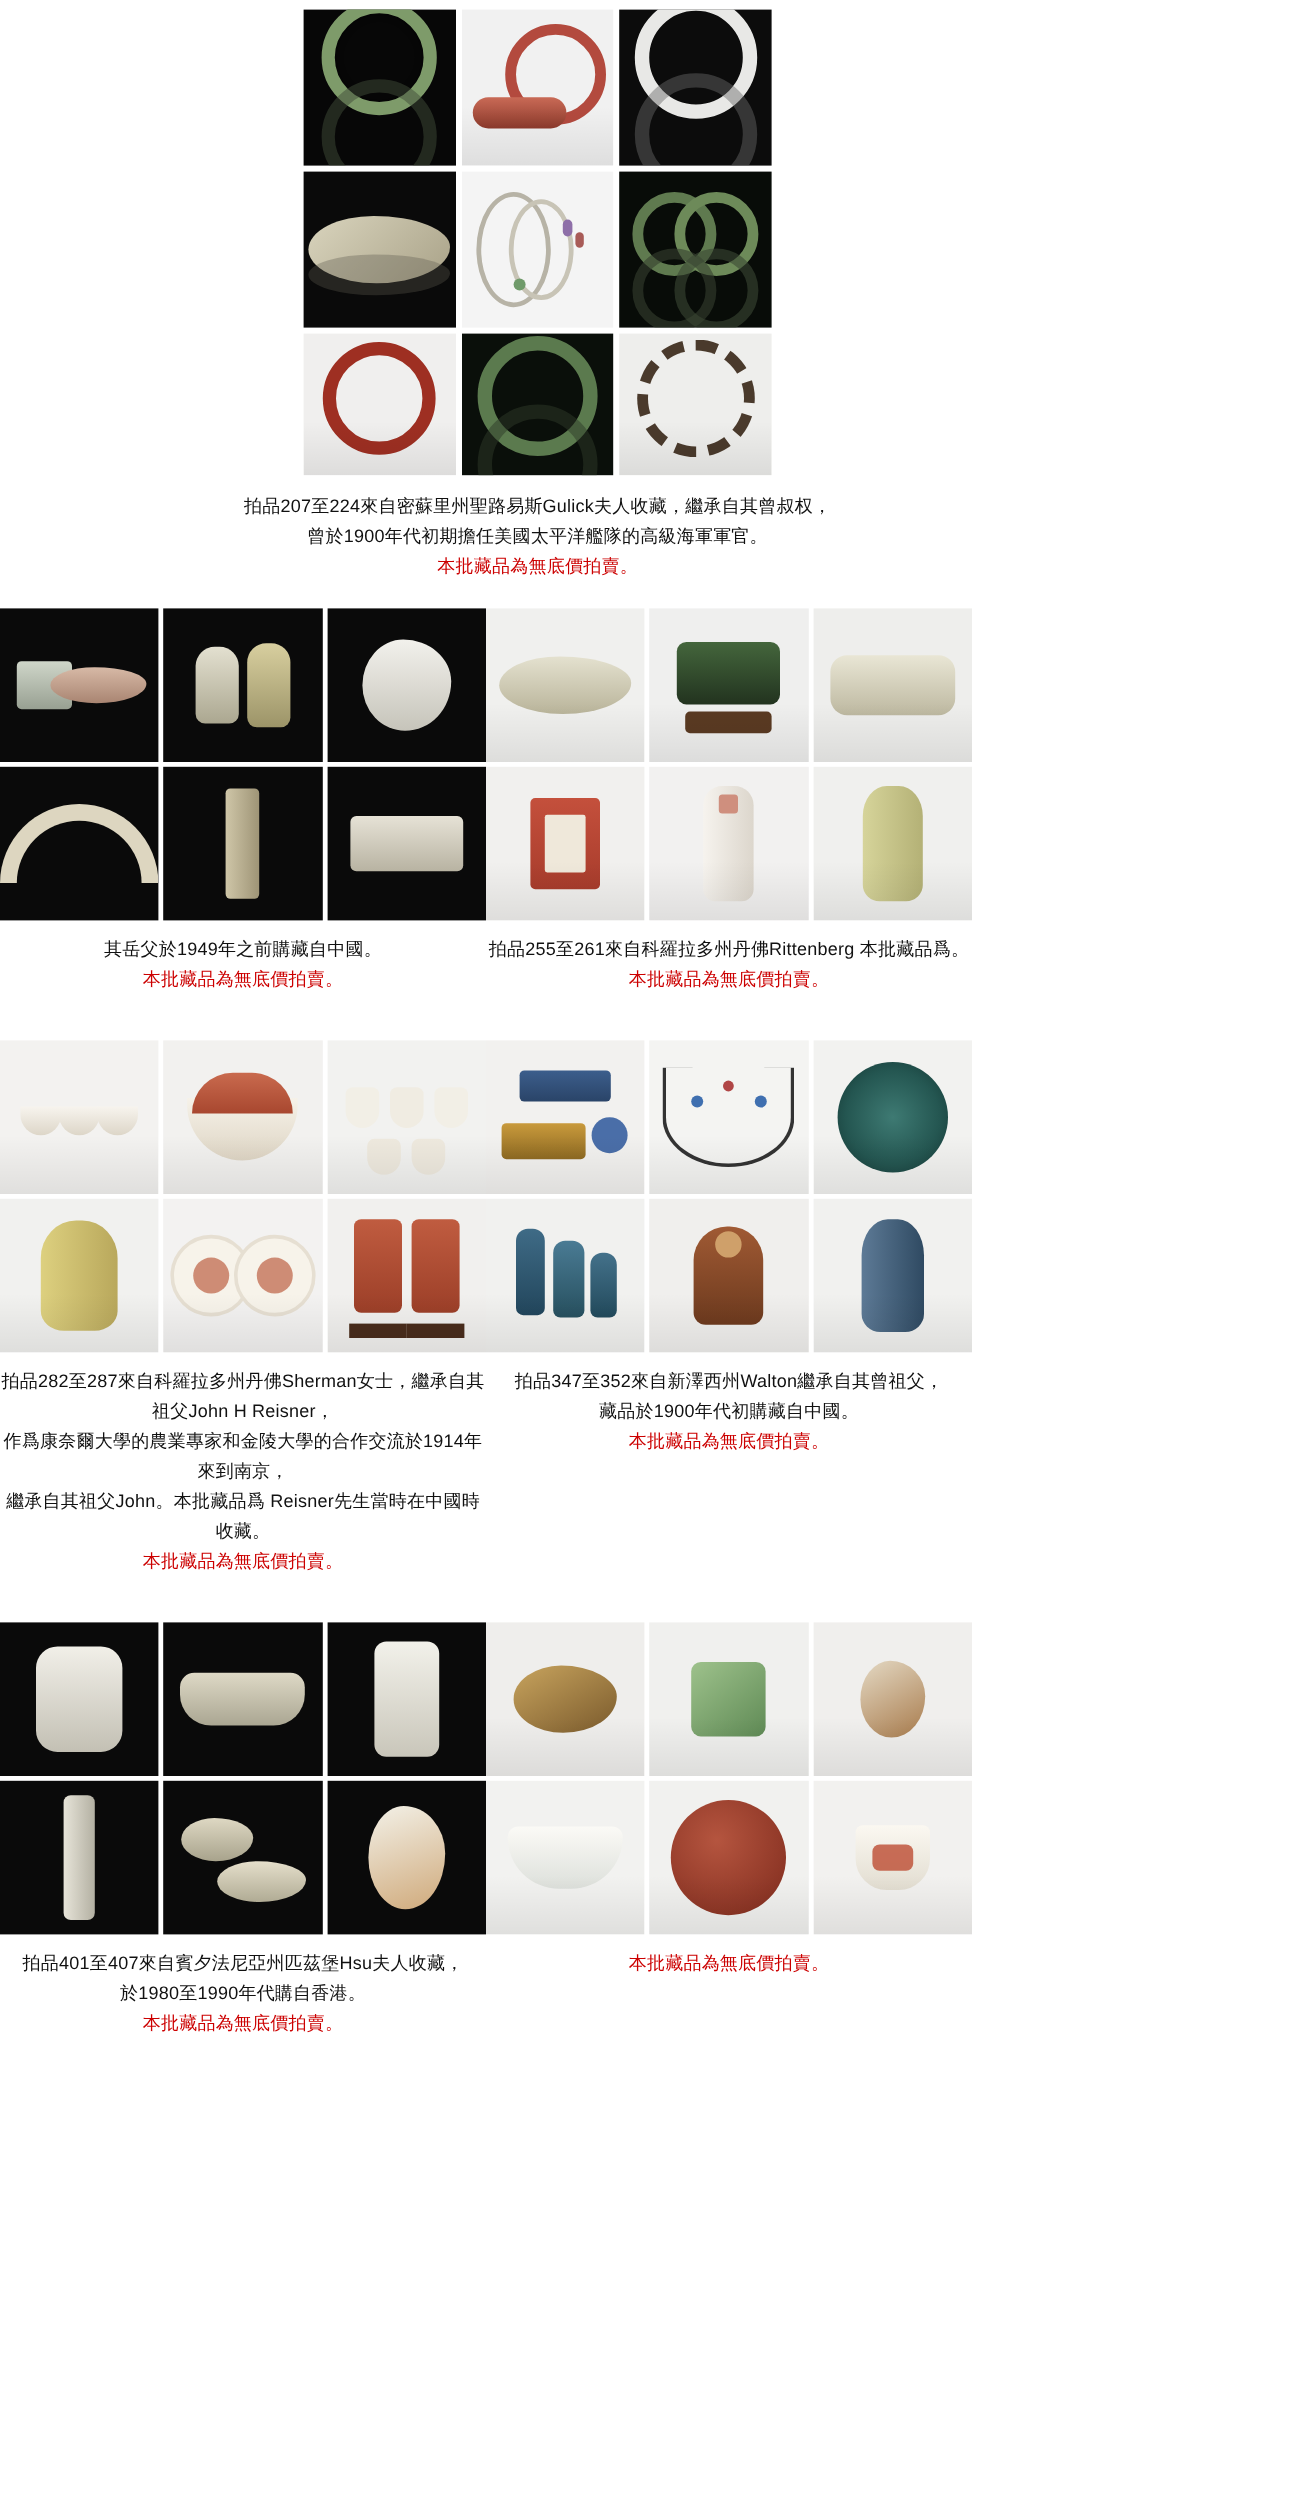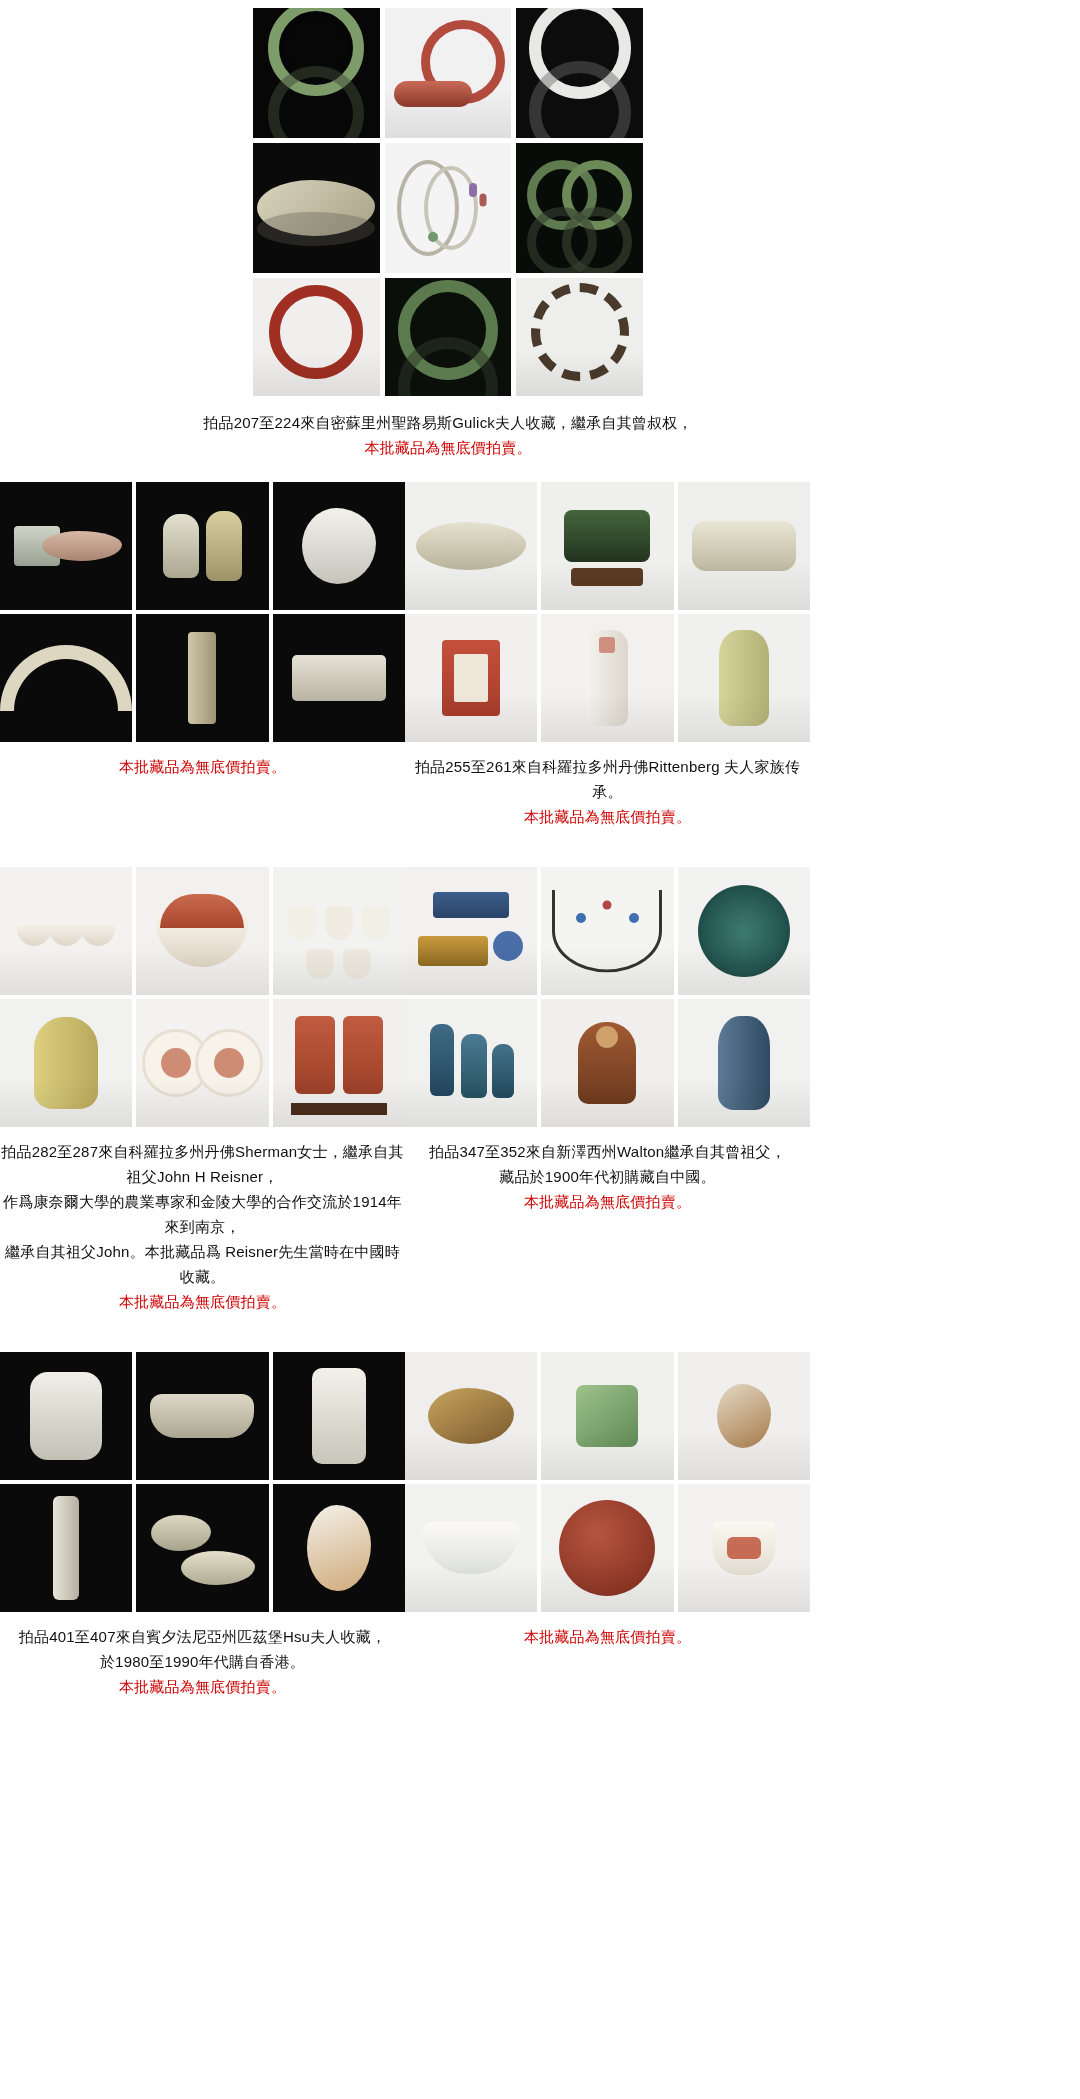--- a/index.html
+++ b/index.html
@@ -153,20 +153,21 @@
           <div class="obj ring" style="width:80px;height:80px;top:46%;border:9px dashed #4a3a2c;"></div>
           <div class="shadowfloor"></div>
         </div>
 
       </div>
     </div>
 
     <div class="capwrap">
       <div class="caption">
         <div>拍品207至224來自密蘇里州聖路易斯Gulick夫人收藏，繼承自其曾叔权，</div>
+        <div>曾於1900年代初期擔任美國太平洋艦隊的高級海軍軍官。</div>
         <span class="red">本批藏品為無底價拍賣。</span>
       </div>
     </div>
   </div>
 
   <div class="section">
     <div class="grid2col">
 
       <div>
         <div class="halfgrid" style="gap:4px;">
@@ -187,20 +188,21 @@
           <div class="tile" style="height:128px;background:#0a0a0a;">
             <div class="obj" style="width:28px;height:92px;border-radius:4px;background:linear-gradient(90deg,#cfc6a8,#9e9476);"></div>
           </div>
           <div class="tile" style="height:128px;background:#0a0a0a;">
             <div class="obj" style="width:94px;height:46px;border-radius:5px;background:linear-gradient(#e6e2d6,#b8b3a2);"></div>
           </div>
         </div>
 
         <div class="capwrap tight">
           <div class="caption">
+            <div>其岳父於1949年之前購藏自中國。</div>
             <span class="red">本批藏品為無底價拍賣。</span>
           </div>
         </div>
       </div>
 
       <div>
         <div class="halfgrid" style="gap:4px;">
           <div class="tile light" style="height:128px;background:#f0f0ee;">
             <div class="obj blob" style="width:110px;height:48px;background:linear-gradient(#e4e1cf,#b9b49a);"></div>
             <div class="shadowfloor"></div>
@@ -225,21 +227,21 @@
             <div class="shadowfloor"></div>
           </div>
           <div class="tile light" style="height:128px;background:#f0f0ee;">
             <div class="obj" style="width:50px;height:96px;border-radius:40% 40% 28% 28% / 26% 26% 14% 14%;background:linear-gradient(90deg,#d6d49a,#b4b176);"></div>
             <div class="shadowfloor"></div>
           </div>
         </div>
 
         <div class="capwrap tight">
           <div class="caption">
-            <div>拍品255至261來自科羅拉多州丹佛Rittenberg 夫人家族传承。</div>
+            <div>拍品255至261來自科羅拉多州丹佛Rittenberg 本批藏品爲。</div>
             <span class="red">本批藏品為無底價拍賣。</span>
           </div>
         </div>
       </div>
 
     </div>
   </div>
 
   <div class="spacer20"></div>
 

